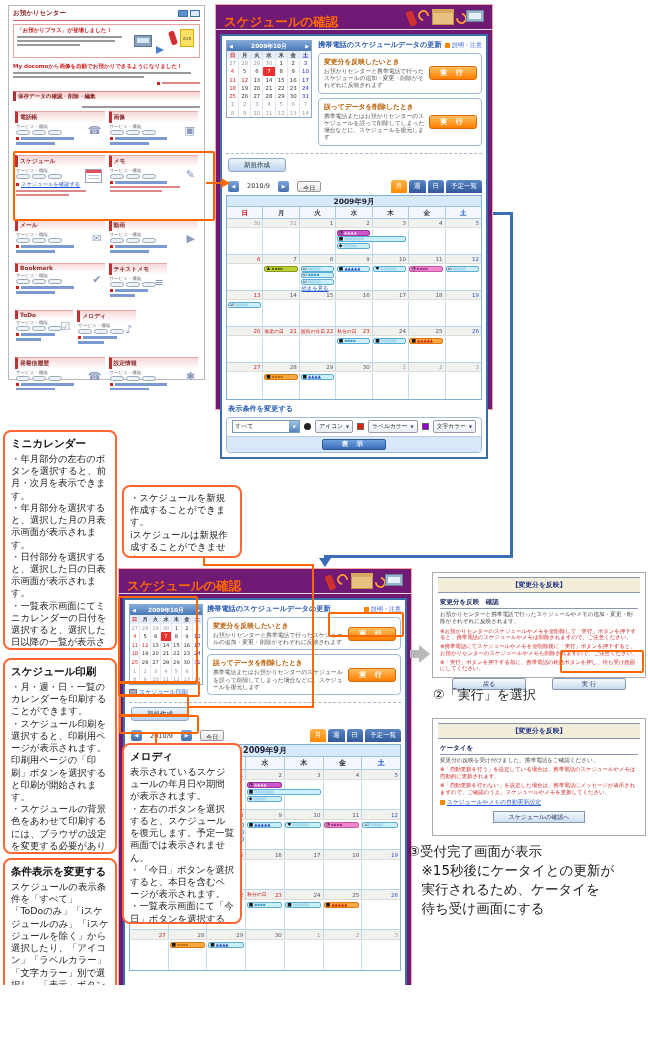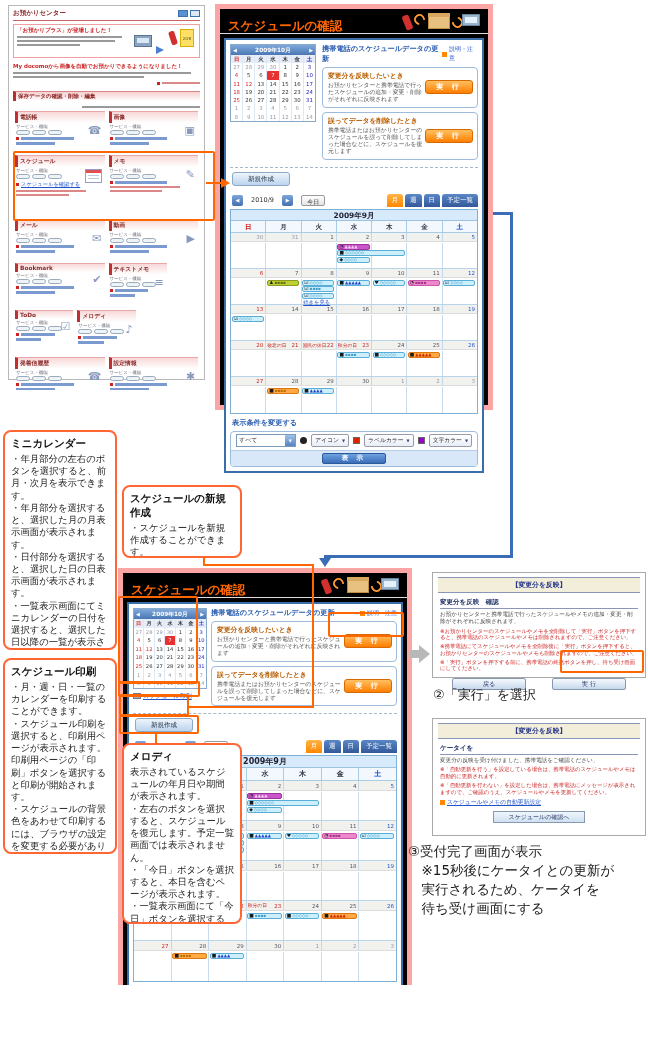--- a/index.html
+++ b/index.html
@@ -44,21 +44,21 @@
   .ts-cal::before{content:"";position:absolute;left:0;right:0;top:0;height:3px;background:#e05050}
   .ts-cal::after{content:"";position:absolute;left:2px;right:2px;top:5px;height:6px;background:repeating-linear-gradient(#bcd 0 1px,#fff 1px 3px)}
   .ts-link{display:flex;align-items:center;gap:2px;margin-top:2px}
   .ts-link .sq{width:3px;height:3px;background:#cc2222;flex:none}
   .ts-link a{font-size:5.3px;color:#2255cc;text-decoration:underline}
   .lbar{height:3px;background:#7a9ad0;margin-top:2px}
   .rbar{height:2px;background:#d88;margin-top:2px}
   .t-highlight{position:absolute;left:4px;top:145px;width:202px;height:70px;border:2px solid #ff6600;border-radius:2px;z-index:4}
 
   
-  .card{position:absolute;background:#000000;border:5px solid #fca5a5}
+  .card{position:absolute;background:#701a75;border:1px solid #fca5a5}
   .top-card{left:215px;top:4px;width:278px;height:406px}
   .bottom-card{left:118px;top:568px;width:294px;height:472px}
   .sc-head{position:relative;height:25px;border-bottom:1px solid #ddd;padding:6px 0 0 8px}
   .sc-title{font-size:12.5px;font-weight:bold;color:#ff6600}
   .illust{position:absolute;right:6px;top:2px;width:80px;height:22px}
   .iv-phone{position:absolute;left:2px;top:4px;width:7px;height:15px;background:#d03030;border-radius:2px;transform:rotate(-22deg)}
   .iv-box{position:absolute;left:26px;top:5px;width:22px;height:13px;background:#e8c080;border:1px solid #c09040}
   .iv-box::before{content:"";position:absolute;left:-1px;top:-4px;right:-1px;height:4px;background:#d8a860}
   .iv-lap{position:absolute;right:2px;top:3px;width:18px;height:12px;background:#9ab4cc;border:1px solid #6a84a0}
   .iv-lap::after{content:"";position:absolute;left:2px;top:2px;right:2px;bottom:2px;background:#e4f0fa}
@@ -1023,22 +1023,25 @@
 ・日付部分を選択すると、選択した日の日表示画面が表示されます。
 ・一覧表示画面にてミニカレンダーの日付を選択すると、選択した日以降の一覧が表示されます。
 ・本日の日付部分は背景色が赤になります。</p>
   </div>
   <div class="ann ann-print">
     <h4>スケジュール印刷</h4>
     <p>・月・週・日・一覧のカレンダーを印刷することができます。
 ・スケジュール印刷を選択すると、印刷用ページが表示されます。印刷用ページの「印刷」ボタンを選択すると印刷が開始されます。
 ・スケジュールの背景色をあわせて印刷するには、ブラウザの設定を変更する必要があります。</p>
   </div>
+  <div class="ann ann-filter">
+    <h4>条件表示を変更する</h4>
+    <p>スケジュールの表示条件を「すべて」「ToDoのみ」「iスケジュールのみ」「iスケジュールを除く」から選択したり、「アイコン」「ラベルカラー」「文字カラー」別で選択し、「表示」ボタンを押下することで条件に応じたスケジュールを表示させることができます。</p>
+  </div>
   <div class="ann ann-create">
-    <h4>スケジュールの新規作成</h4>
     <p>・スケジュールを新規作成することができます。
 iスケジュールは新規作成することができません。</p>
   </div>
   <div class="ann ann-date">
     <h4>メロディ</h4>
     <p>表示されているスケジュールの年月日や期間が表示されます。
 ・左右のボタンを選択すると、スケジュールを復元します。予定一覧画面では表示されません。
 ・「今日」ボタンを選択すると、本日を含むページが表示されます。
 ・一覧表示画面にて「今日」ボタンを選択すると、本日から来月末までの予定が表示されます。</p>
   </div>

